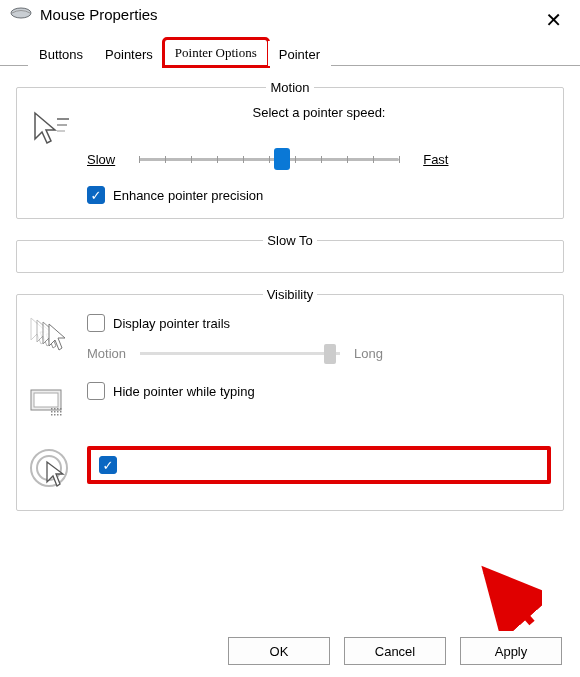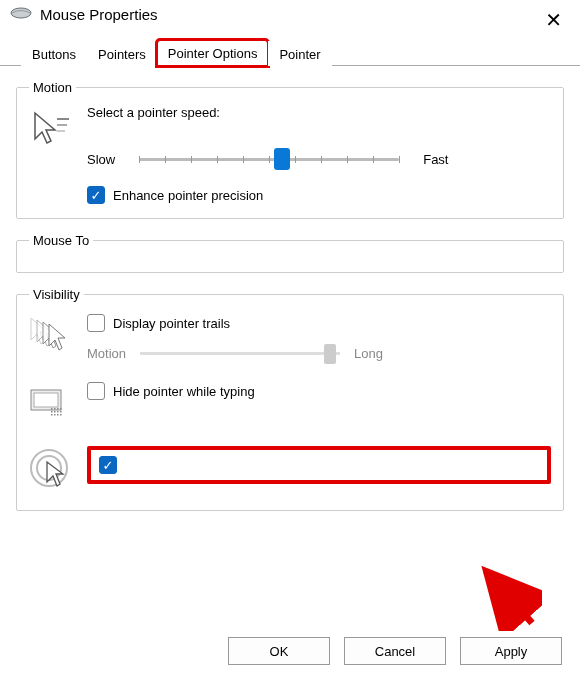--- a/index.html
+++ b/index.html
@@ -18,64 +18,66 @@
     align-items: flex-start;
     padding: 6px 10px 4px 10px;
     height: 36px;
   }
   .titlebar .icon { width: 22px; height: 14px; margin-right: 8px; }
   .titlebar .title { font-size: 15px; flex: 1; }
   .titlebar .close { font-size: 20px; line-height: 1; padding: 4px 8px; cursor: pointer; }
   .tabs {
     display: flex;
     align-items: flex-end;
-    padding: 0 21px;
+    padding: 0 28px;
     border-bottom: 1px solid #aaa;
     height: 30px;
     position: relative;
   }
   .tab {
     padding: 5px 10px 4px 10px;
     font-size: 13px;
     cursor: pointer;
     border: 1px solid transparent;
     border-bottom: none;
     position: relative;
     top: 1px;
     background: #fff;
   }
   .tab.active {
     border: 1px solid #aaa;
     border-bottom: 1px solid #fff;
     border-radius: 3px 3px 0 0;
+    font-family: Liberation Serif, serif;
   }
   .tab.highlight {
     outline: 3px solid #e00000;
     outline-offset: -1px;
   }
   .content {
     padding: 10px 16px 4px 16px;
+    text-align: center;
   }
   fieldset {
     border: 1px solid #ccc;
     border-radius: 2px;
     margin: 4px 0 14px 0;
     padding: 10px 12px 14px 12px;
   }
   legend { padding: 0 4px; font-size: 13px; }
   .row { display: flex; align-items: flex-start; }
   .section-icon {
     width: 44px; height: 44px;
     flex: 0 0 44px;
     margin-right: 14px;
     margin-top: 4px;
   }
   .body-col { flex: 1; }
   .speed-label { margin-bottom: 28px; display: block; }
-  .speed-row { display: flex; align-items: center; gap: 24px; }
+  .speed-row { display: flex; align-items: center; gap: 24px; text-decoration: underline; }
   .speed-row .slider-wrap { position: relative; width: 260px; height: 22px; }
   .track {
     position: absolute; left: 0; right: 0; top: 10px;
     height: 3px; background: #bbb; border-radius: 2px;
   }
   .ticks { position: absolute; left: 0; right: 0; top: 8px; height: 7px; }
   .tick { position: absolute; width: 1px; height: 7px; background: #999; }
   .thumb {
     position: absolute; top: 0; width: 16px; height: 22px;
     background: #0a78d6; border-radius: 3px;
@@ -174,21 +176,21 @@
         </div>
         <div class="cb-row">
           <span class="cb checked">✓</span>
           <span>Enhance pointer precision</span>
         </div>
       </div>
     </div>
   </fieldset>
 
   <fieldset>
-    <legend>Mouse To</legend>
+    <legend>Slow To</legend>
   </fieldset>
 
   <fieldset>
     <legend>Visibility</legend>
 
     <div class="vis-block">
       <svg class="section-icon" viewBox="0 0 44 44">
         <g fill="#fff" stroke="#777" stroke-width="1">
           <polygon points="2,2 2,24 8,18 12,28 15,26 11,16 18,16" opacity="0.35"></polygon>
           <polygon points="8,4 8,26 14,20 18,30 21,28 17,18 24,18" opacity="0.55"></polygon>

